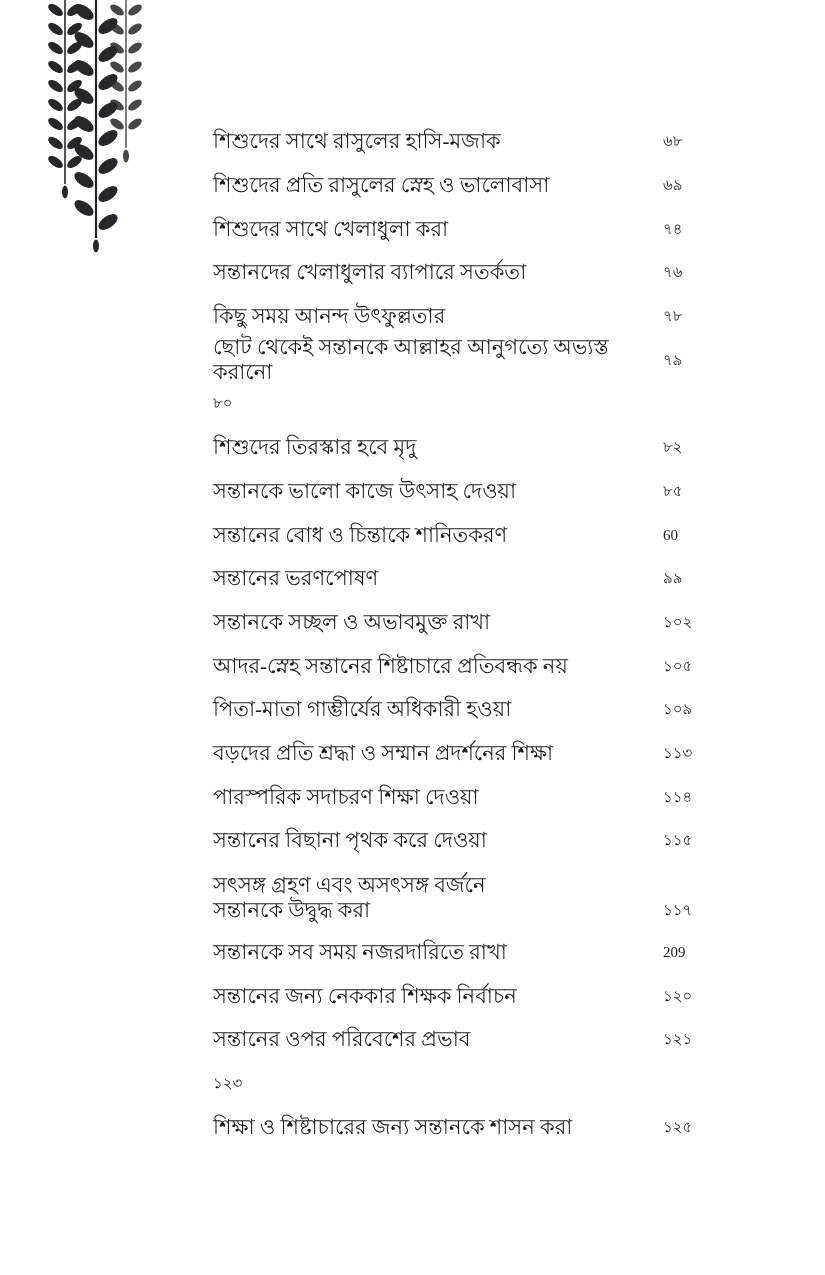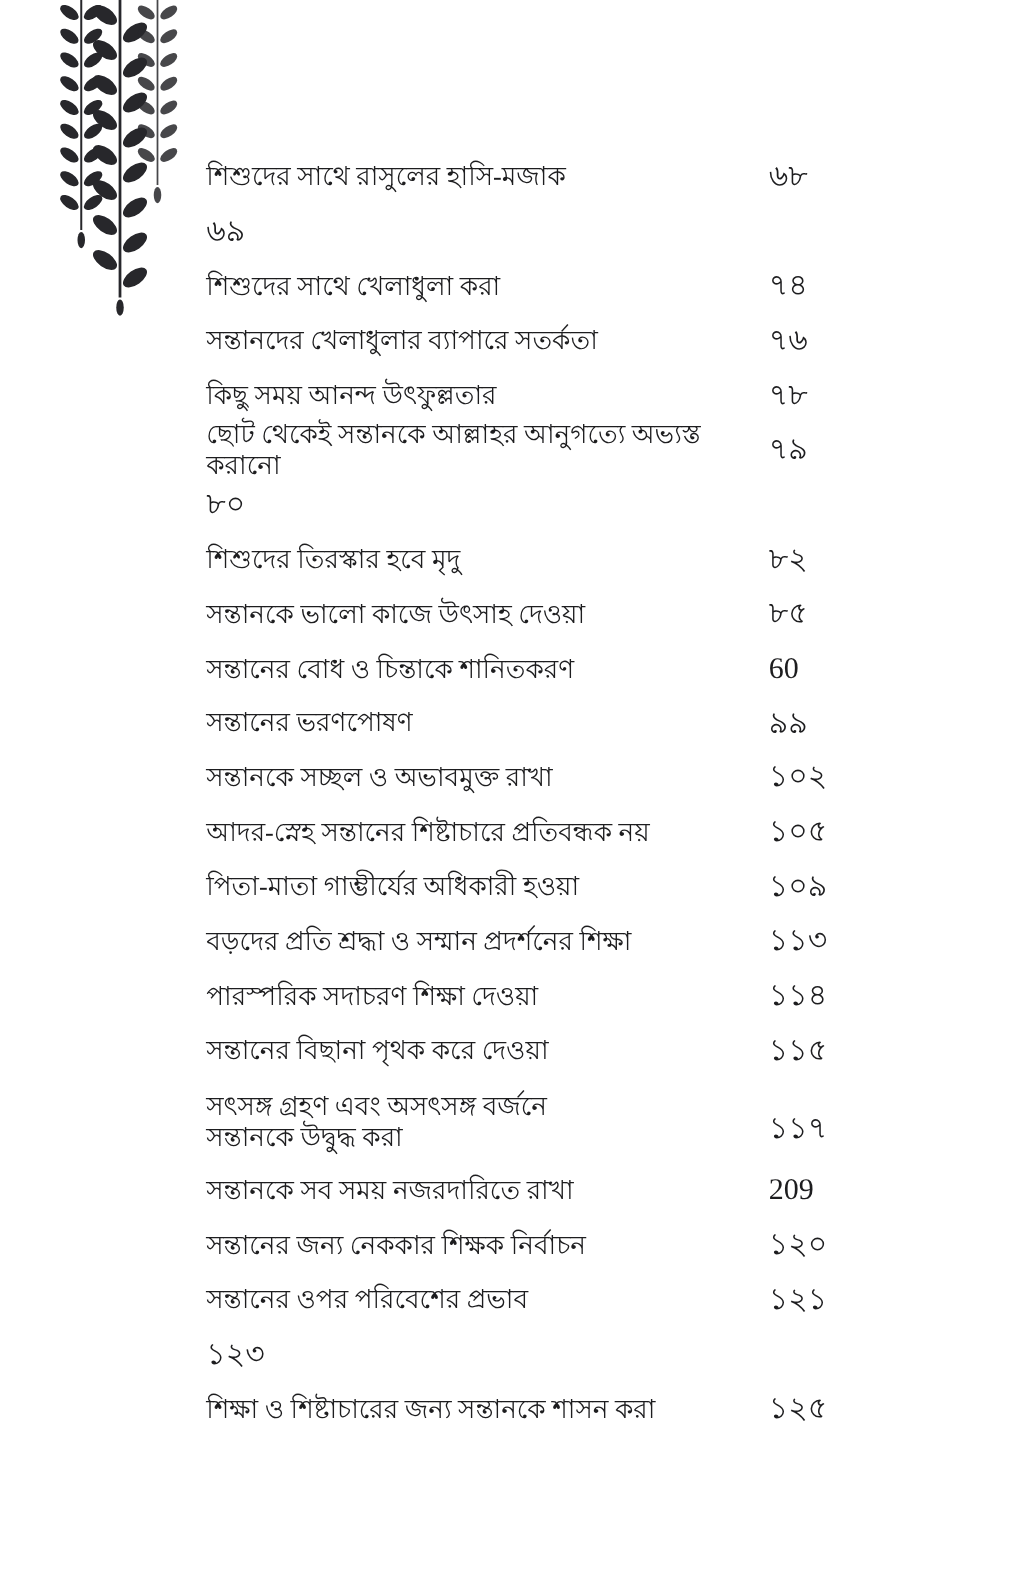--- a/index.html
+++ b/index.html
@@ -35,21 +35,21 @@
     align-items: center;
   }
   .toc-row .title {
     flex: 1;
     white-space: pre-line;
     line-height: 25px;
   }
   .toc-row .pagenum {
     flex: none;
     width: 46px;
-    font-size: 24px;
+    font-size: 15px;
     text-align: left;
   }
   .toc-row.multi {
     height: 68px;
     align-items: flex-end;
     box-sizing: border-box;
     padding-bottom: 8px;
   }
 </style>
 </head>
@@ -111,26 +111,27 @@
         <ellipse cx="100" cy="67" rx="7.8" ry="4" transform="rotate(-35 100 67)" fill="#27272b"></ellipse>
         <ellipse cx="82" cy="86" rx="7.8" ry="4" transform="rotate(35 82 86)" fill="#27272b"></ellipse>
         <ellipse cx="100" cy="86" rx="7.8" ry="4" transform="rotate(-35 100 86)" fill="#27272b"></ellipse>
         <ellipse cx="82" cy="105" rx="7.8" ry="4" transform="rotate(35 82 105)" fill="#27272b"></ellipse>
         <ellipse cx="100" cy="105" rx="7.8" ry="4" transform="rotate(-35 100 105)" fill="#27272b"></ellipse>
         <ellipse cx="82" cy="124" rx="7.8" ry="4" transform="rotate(35 82 124)" fill="#27272b"></ellipse>
         <ellipse cx="100" cy="124" rx="7.8" ry="4" transform="rotate(-35 100 124)" fill="#27272b"></ellipse>
         <ellipse cx="91" cy="156" rx="3" ry="6.5" fill="#27272b"></ellipse>
       </g>
     </svg>
-  <div class="toc" id="toc" style="color: rgb(29, 29, 31);">
+  <div class="toc" id="toc" style="color: rgb(29, 29, 31); margin-left: 48px;">
       <div class="toc-row">
         <span class="title">শিশুদের সাথে রাসুলের হাসি-মজাক</span>
         <span class="pagenum">৬৮</span>
       </div>
       <div class="toc-row">
+        <span class="title">শিশুদের প্রতি রাসুলের স্নেহ ও ভালোবাসা</span>
         <span class="pagenum">৬৯</span>
       </div>
       <div class="toc-row">
         <span class="title">শিশুদের সাথে খেলাধুলা করা</span>
         <span class="pagenum">৭৪</span>
       </div>
       <div class="toc-row">
         <span class="title">সন্তানদের খেলাধুলার ব্যাপারে সতর্কতা</span>
         <span class="pagenum">৭৬</span>
       </div>

